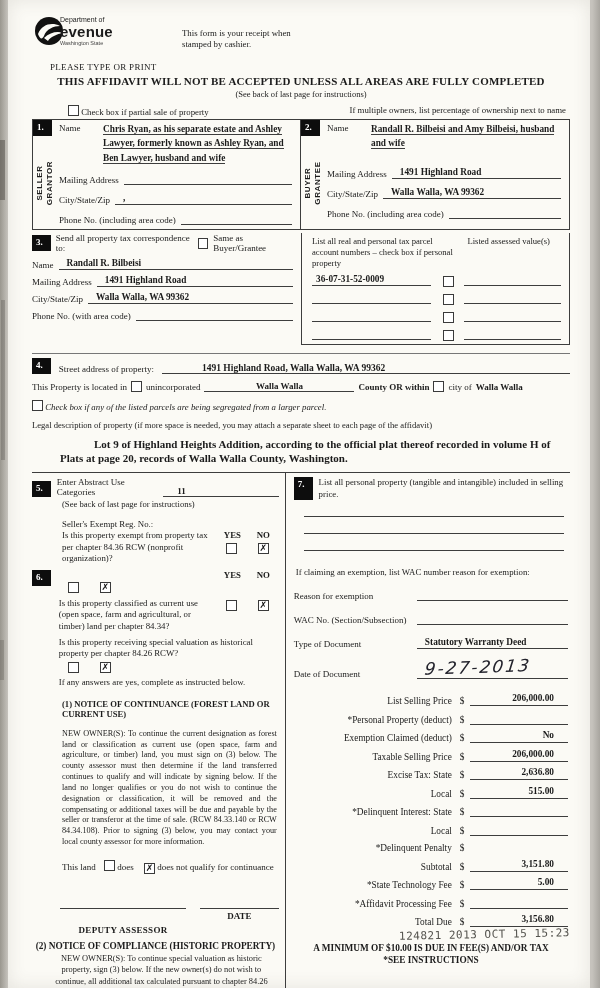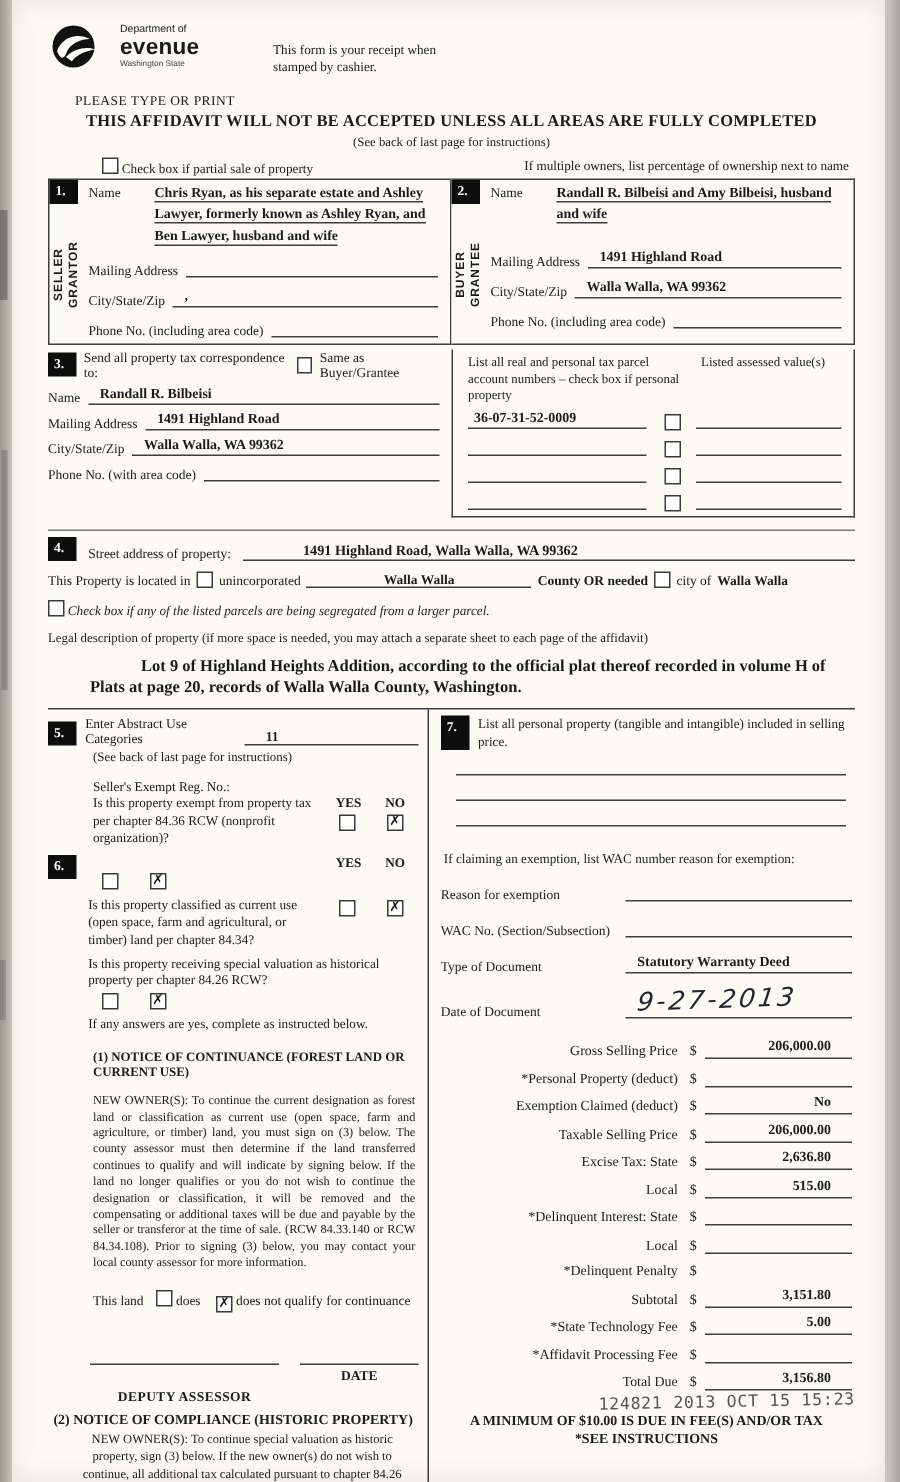--- a/index.html
+++ b/index.html
@@ -4,21 +4,21 @@
 <style>
   html,body{margin:0;padding:0;}
   body{width:600px;height:988px;background:#b8b5af;font-family:"Liberation Serif",serif;color:#1b1b1b;}
   .scan{position:relative;width:600px;height:988px;background:linear-gradient(90deg,#9a978f 0,#c6c3bd 8px,#c6c3bd 592px,#a8a59f 600px);overflow:hidden;}
   .page{position:absolute;left:8px;top:0;width:582px;height:988px;background:#fbfaf5;box-shadow:inset 0 0 18px rgba(70,65,55,.12);padding:14px 20px 0 24px;box-sizing:border-box;}
   .artifact{position:absolute;background:#55524c;opacity:.55;}
 
   
   .hdr{display:flex;position:relative;margin-bottom:2px;}
   .logoblk{width:150px;}
-  .logo{display:flex;align-items:center;gap:20px;}
+  .logo{display:flex;align-items:center;}
   .logotxt{margin-left:-6px;line-height:1;}
   .logodept{font:7px "Liberation Sans",sans-serif;}
   .logoname{font:bold 15px "Liberation Sans",sans-serif;letter-spacing:.2px;}
   .logosub{font:5.5px "Liberation Sans",sans-serif;color:#444;}
   .typeprint{font:9px "Liberation Serif",serif;margin:14px 0 0 18px;letter-spacing:.3px;}
   .titleblk{flex:1;text-align:center;padding-top:12px;}
   .title{font-size:15.5px;font-weight:bold;letter-spacing:.3px;}
   .subtitle{font-size:11.5px;margin-top:3px;}
   .receipt{width:118px;font-size:8.8px;line-height:1.3;padding-top:14px;}
   .warning{text-align:center;font-weight:bold;font-size:11px;margin-top:3px;letter-spacing:.2px;}
@@ -268,21 +268,21 @@
       <div class="row1">
         <span class="numtag">4.</span>
         <span>Street address of property:</span>
         <span class="val">1491 Highland Road, Walla Walla, WA  99362</span>
       </div>
       <div class="locrow">
         <span>This Property is located in</span>
         <span class="cb"></span>
         <span>unincorporated</span>
         <span class="countyval">Walla Walla</span>
-        <span class="bold">County OR  needed</span>
+        <span class="bold">County OR  within</span>
         <span class="cb"></span>
         <span>city of</span>
         <span class="bold">Walla Walla</span>
       </div>
       <div class="segrow">
         <span class="cb"></span>
         <span>Check box if any of the listed parcels are being segregated from a larger parcel.</span>
       </div>
       <div class="legallab">Legal description of property (if more space is needed, you may attach a separate sheet to each page of the affidavit)</div>
       <div class="legal1">Lot 9 of Highland Heights Addition, according to the official plat thereof recorded in volume H of</div>
@@ -386,21 +386,21 @@
             <span class="lab">Type of Document</span>
             <span class="val">Statutory Warranty Deed</span>
           </div>
         <div class="fl" style="margin-top:8px;">
             <span class="lab">Date of Document</span>
             <span class="val" style="font-weight:normal;"><span class="hand handbig">9-27-2013</span></span>
           </div>
 
         <div class="money">
           <div class="mrow">
-              <span class="mlab">Gross Selling Price</span>
+              <span class="mlab">List Selling Price</span>
               <span class="mdollar">$</span>
               <span class="mval">206,000.00</span>
             </div>
           <div class="mrow">
               <span class="mlab">*Personal Property (deduct)</span>
               <span class="mdollar">$</span>
               <span class="mval"></span>
             </div>
           <div class="mrow">
               <span class="mlab">Exemption Claimed (deduct)</span>

